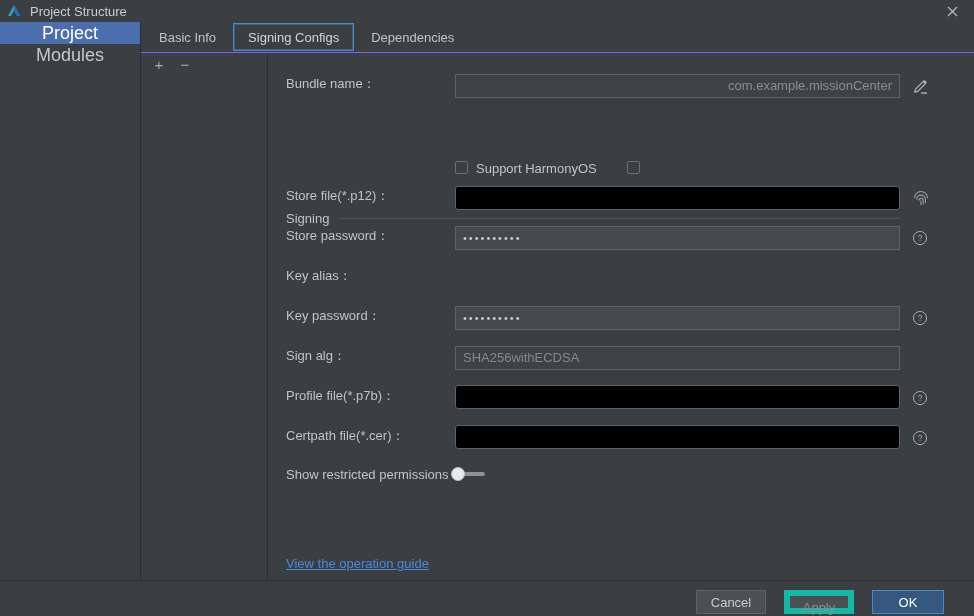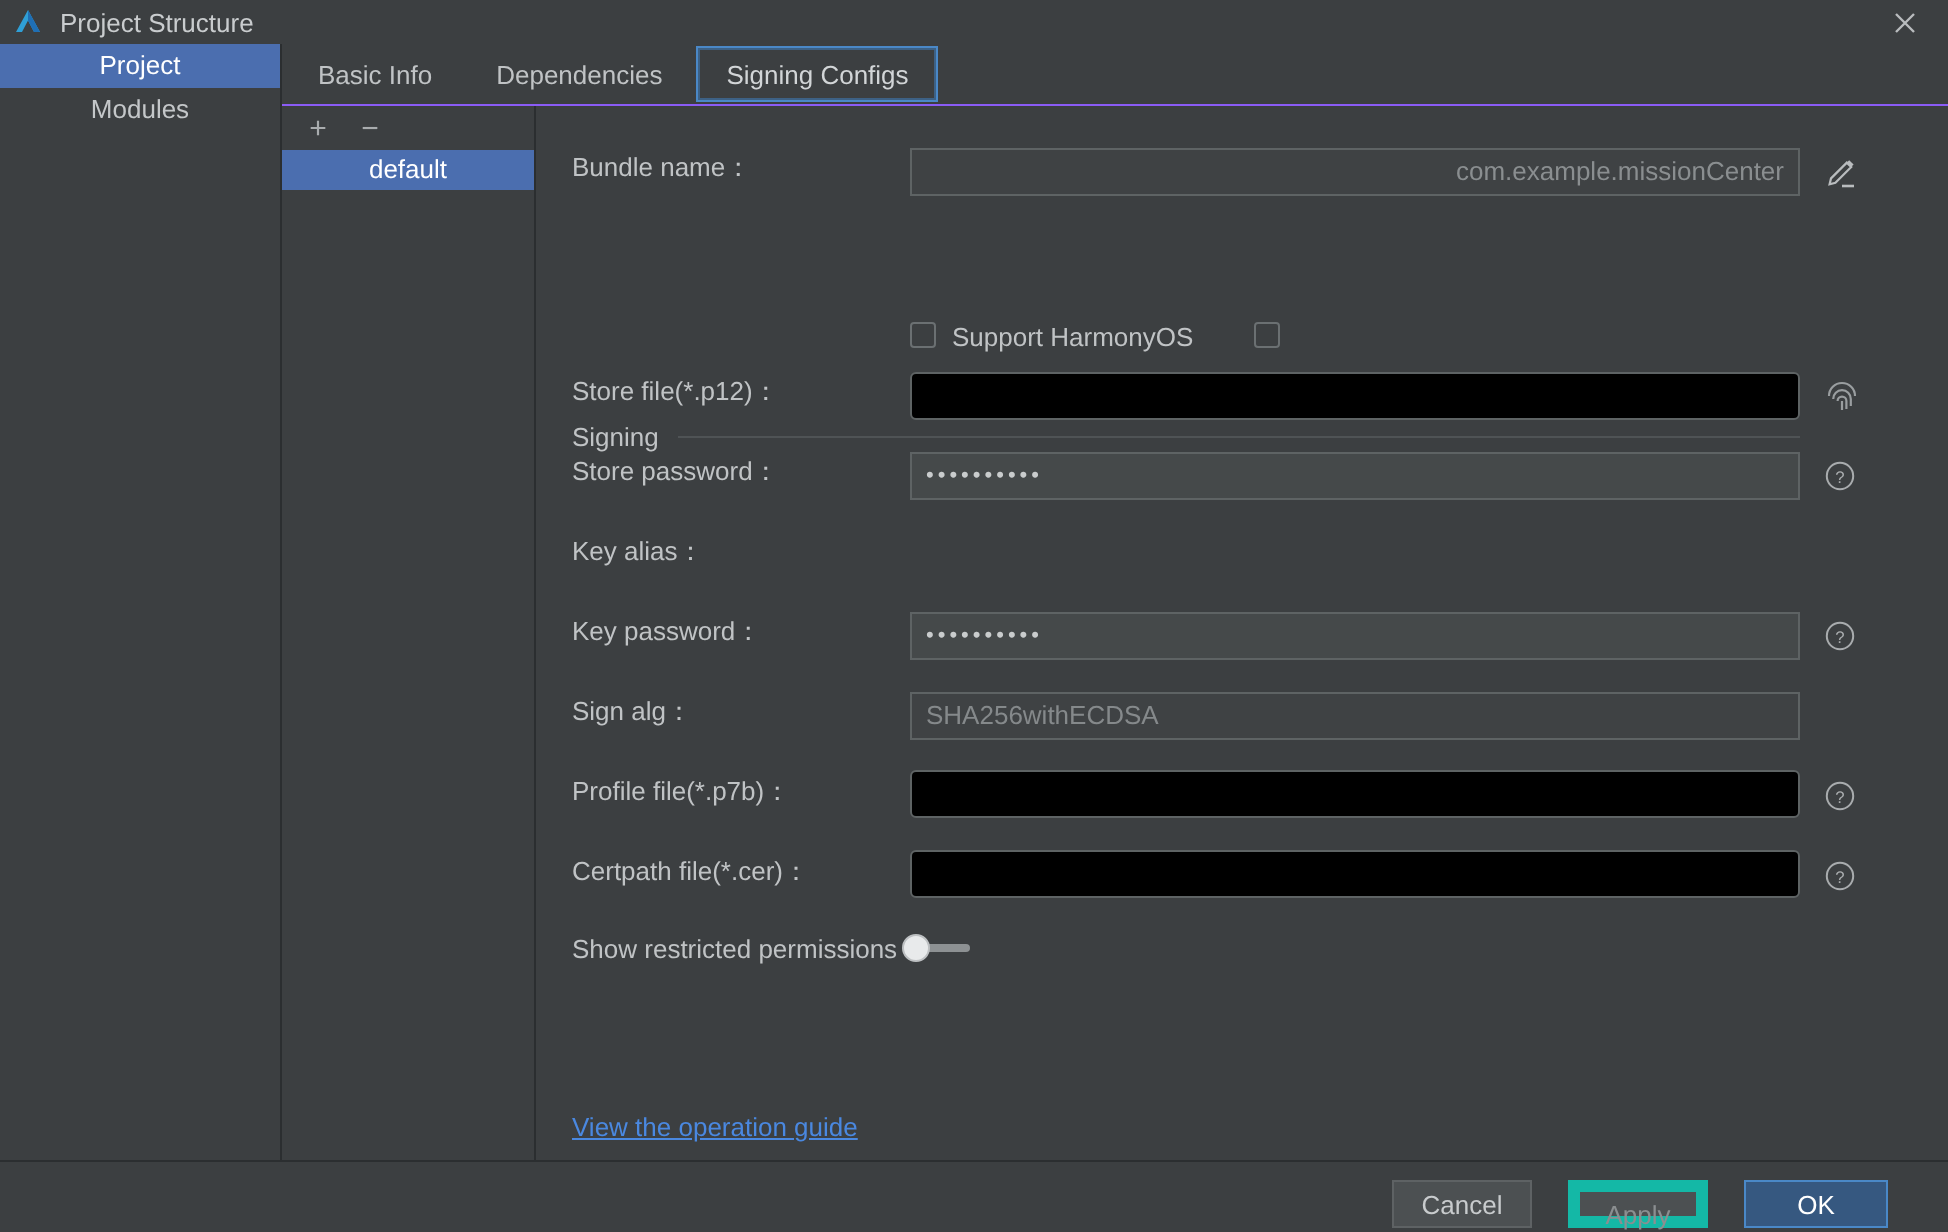--- a/index.html
+++ b/index.html
@@ -26,21 +26,21 @@
   }
   .close-btn svg{display:block;}
 
   
   .sidebar{
     position:absolute;left:0;top:22px;width:140px;height:558px;
     background:#3c3f41;border-right:1px solid #2b2e30;
   }
   .side-item{
     height:22px;line-height:22px;padding-right:0;
-    text-align:center;font-size:13px;color:#c4c7c9;
+    text-align:center;font-size:18px;color:#c4c7c9;
   }
   .side-item.selected{background:#4b6eaf;color:#ffffff;}
 
   
   .tabstrip{
     position:absolute;left:141px;top:22px;width:833px;height:30px;
     background:#3c3f41;display:flex;align-items:center;
     border-bottom:1px solid #8b5cf6;
   }
   .tab{
@@ -148,35 +148,32 @@
     </div>
     <div class="side-item">
       <span>Modules</span>
     </div>
   </div>
 
   <div class="tabstrip">
     <div class="tab">
       <span>Basic Info</span>
     </div>
+    <div class="tab active">
+      <span>Signing Configs</span>
+    </div>
     <div class="tab">
       <span>Dependencies</span>
-    </div>
-    <div class="tab active">
-      <span>Signing Configs</span>
     </div>
   </div>
 
   <div class="configlist">
     <div class="list-toolbar">
       <span class="tb-btn">+</span>
       <span class="tb-btn">−</span>
-    </div>
-    <div class="list-item selected">
-      <span>default</span>
     </div>
   </div>
 
   <div class="form">
 
     <div class="row" style="top:22px;left:18px;">
       <span class="lbl">Bundle name：</span>
     </div>
     <div class="field placeholder" style="top:21px;">com.example.missionCenter</div>
     <div class="trailicon" style="top:24px;">

